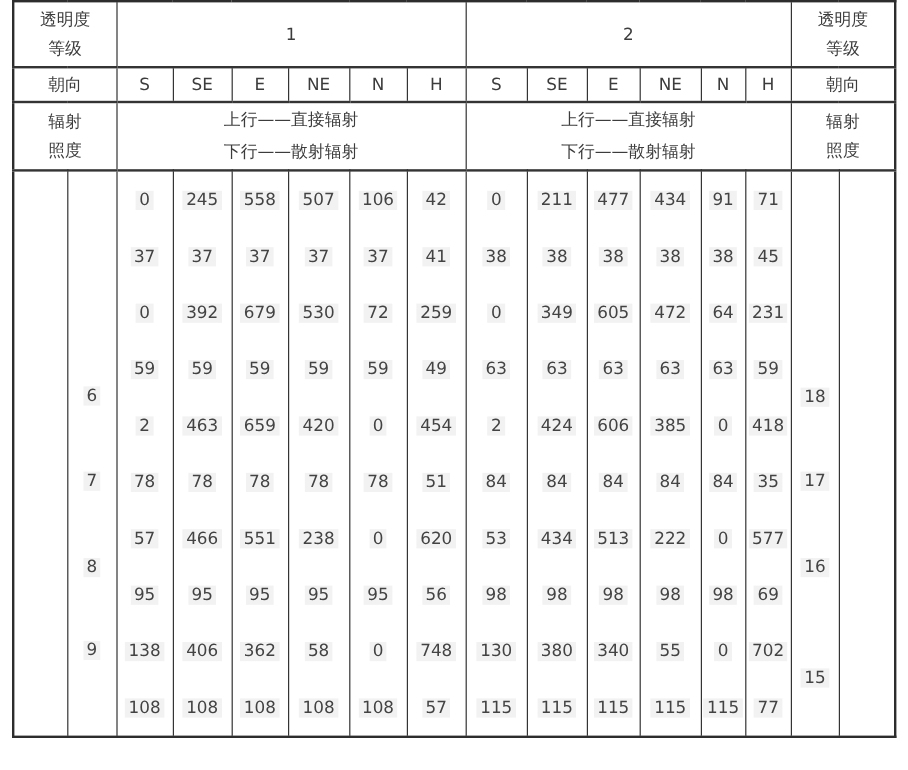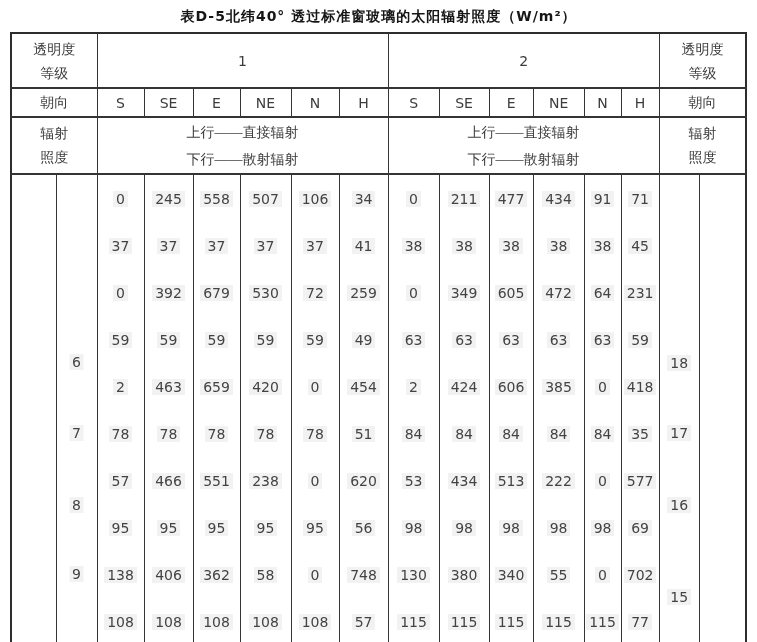--- a/index.html
+++ b/index.html
@@ -40,21 +40,21 @@
     padding: 0;
     color: #3c3c3c;
     overflow: hidden;
   }
   
   tr.r1 td, tr.r2 td, tr.r3 td { border-bottom-width: 2px; }
   td.bl2 { border-left-width: 2px; }
 
   tr.r1 td { height: 53px; }
   tr.r2 td { height: 27px; margin-left: 48px; }
-  tr.r3 td { height: 55px; font-family: Liberation Serif, serif; }
+  tr.r3 td { height: 55px; }
   tr.rdata td { height: 470px; vertical-align: top; }
 
   .two-line div { line-height: 24px; }
   .note div { line-height: 27px; }
 
   td.data-col .slot {
     height: 47px;
     display: flex;
     align-items: center;
     justify-content: center;
@@ -70,21 +70,20 @@
     position: absolute;
     left: 50%;
     transform: translate(-50%, -50%);
     font-size: 14px;
   }
 </style>
 </head>
 <body>
 
 <div class="page">
-  <div class="title">表D-5北纬40° 透过标准窗玻璃的太阳辐射照度（W/m²）</div>
 
   <table class="solar">
     <colgroup>
       <col style="width:45px">
         <col style="width:41px">
       <col style="width:47px">
         <col style="width:49px">
         <col style="width:47px">
         <col style="width:51px">
         <col style="width:48px">
@@ -312,21 +311,21 @@
             </div>
             <div class="slot">
               <span class="v">0</span>
             </div>
             <div class="slot">
               <span class="v">108</span>
             </div>
           </td>
       <td class="data-col" data-col="5">
             <div class="slot">
-              <span class="v">34</span>
+              <span class="v">42</span>
             </div>
             <div class="slot">
               <span class="v">41</span>
             </div>
             <div class="slot">
               <span class="v">259</span>
             </div>
             <div class="slot">
               <span class="v">49</span>
             </div>

